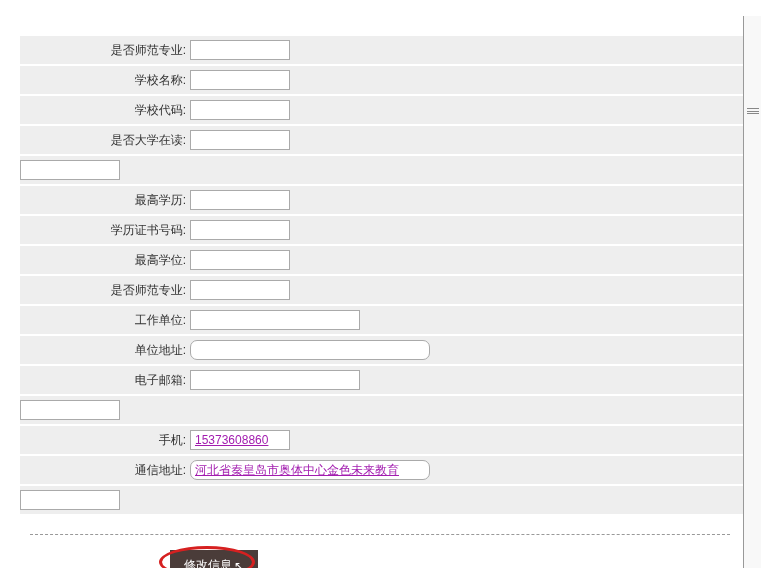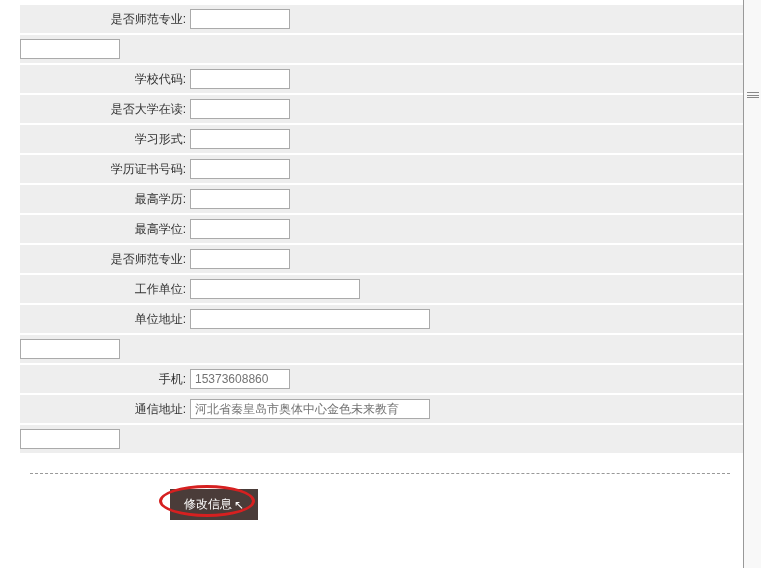--- a/index.html
+++ b/index.html
@@ -15,21 +15,22 @@
     }
     .page-container {
       width: 761px;
       height: 568px;
       position: relative;
       background: #fff;
     }
     .form-area {
       width: 730px;
       margin-left: 20px;
-      padding-top: 5px;
+      padding-top: 20px;
+      margin-top: 16px;
     }
     .form-row {
       background: #eeeeee;
       height: 28px;
       margin-bottom: 2px;
       display: flex;
       align-items: center;
     }
     .form-label {
       width: 170px;
@@ -43,30 +44,32 @@
     }
     .form-input {
       height: 20px;
       border: 1px solid #aaa;
       background: #fff;
       font-size: 12px;
       padding: 0 4px;
       color: #ccc;
     }
     .form-input.black-text {
-      color: #737373;
+      color: #a21caf;
+      text-decoration: underline;
     }
     .input-sm {
       width: 100px;
     }
     .input-md {
       width: 170px;
     }
     .input-lg {
       width: 240px;
+      border-radius: 7px;
     }
     .divider {
       width: 700px;
       margin-left: 30px;
       border-top: 1px dashed #999;
       margin-top: 20px;
       margin-bottom: 15px;
     }
     .button-area {
       margin-left: 170px;
@@ -130,45 +133,45 @@
 <div class="page-container">
 
   <div class="form-area">
 
     <div class="form-row">
       <div class="form-label">是否师范专业</div>
       <input class="form-input input-sm" value="" style="">
     </div>
 
     <div class="form-row">
+      <div class="form-label">学校名称</div>
       <input class="form-input input-sm" value="" style="">
     </div>
 
     <div class="form-row">
       <div class="form-label">学校代码</div>
       <input class="form-input input-sm" value="" style="">
     </div>
 
     <div class="form-row">
       <div class="form-label">是否大学在读</div>
       <input class="form-input input-sm" value="" style="">
     </div>
 
     <div class="form-row">
-      <div class="form-label">学习形式</div>
+      <input class="form-input input-sm" value="" style="">
+    </div>
+
+    <div class="form-row">
+      <div class="form-label">最高学历</div>
       <input class="form-input input-sm" value="" style="">
     </div>
 
     <div class="form-row">
       <div class="form-label">学历证书号码</div>
-      <input class="form-input input-sm" value="" style="">
-    </div>
-
-    <div class="form-row">
-      <div class="form-label">最高学历</div>
       <input class="form-input input-sm" value="" style="">
     </div>
 
     <div class="form-row">
       <div class="form-label">最高学位</div>
       <input class="form-input input-sm" value="" style="">
     </div>
 
     <div class="form-row">
       <div class="form-label">是否师范专业</div>
@@ -179,20 +182,24 @@
     <div class="form-row">
       <div class="form-label">工作单位</div>
       <input class="form-input input-md" value="" style="">
     </div>
 
     <div class="form-row">
       <div class="form-label">单位地址</div>
       <input class="form-input input-lg" value="" style="">
     </div>
 
+    <div class="form-row">
+      <div class="form-label">电子邮箱</div>
+      <input class="form-input input-md" value="" style="">
+    </div>
 
     <div class="form-row">
       <input class="form-input input-sm" value="" style="">
     </div>
 
     <div class="form-row">
       <div class="form-label">手机</div>
       <input class="form-input input-sm black-text" value="15373608860" style="">
     </div>
 

